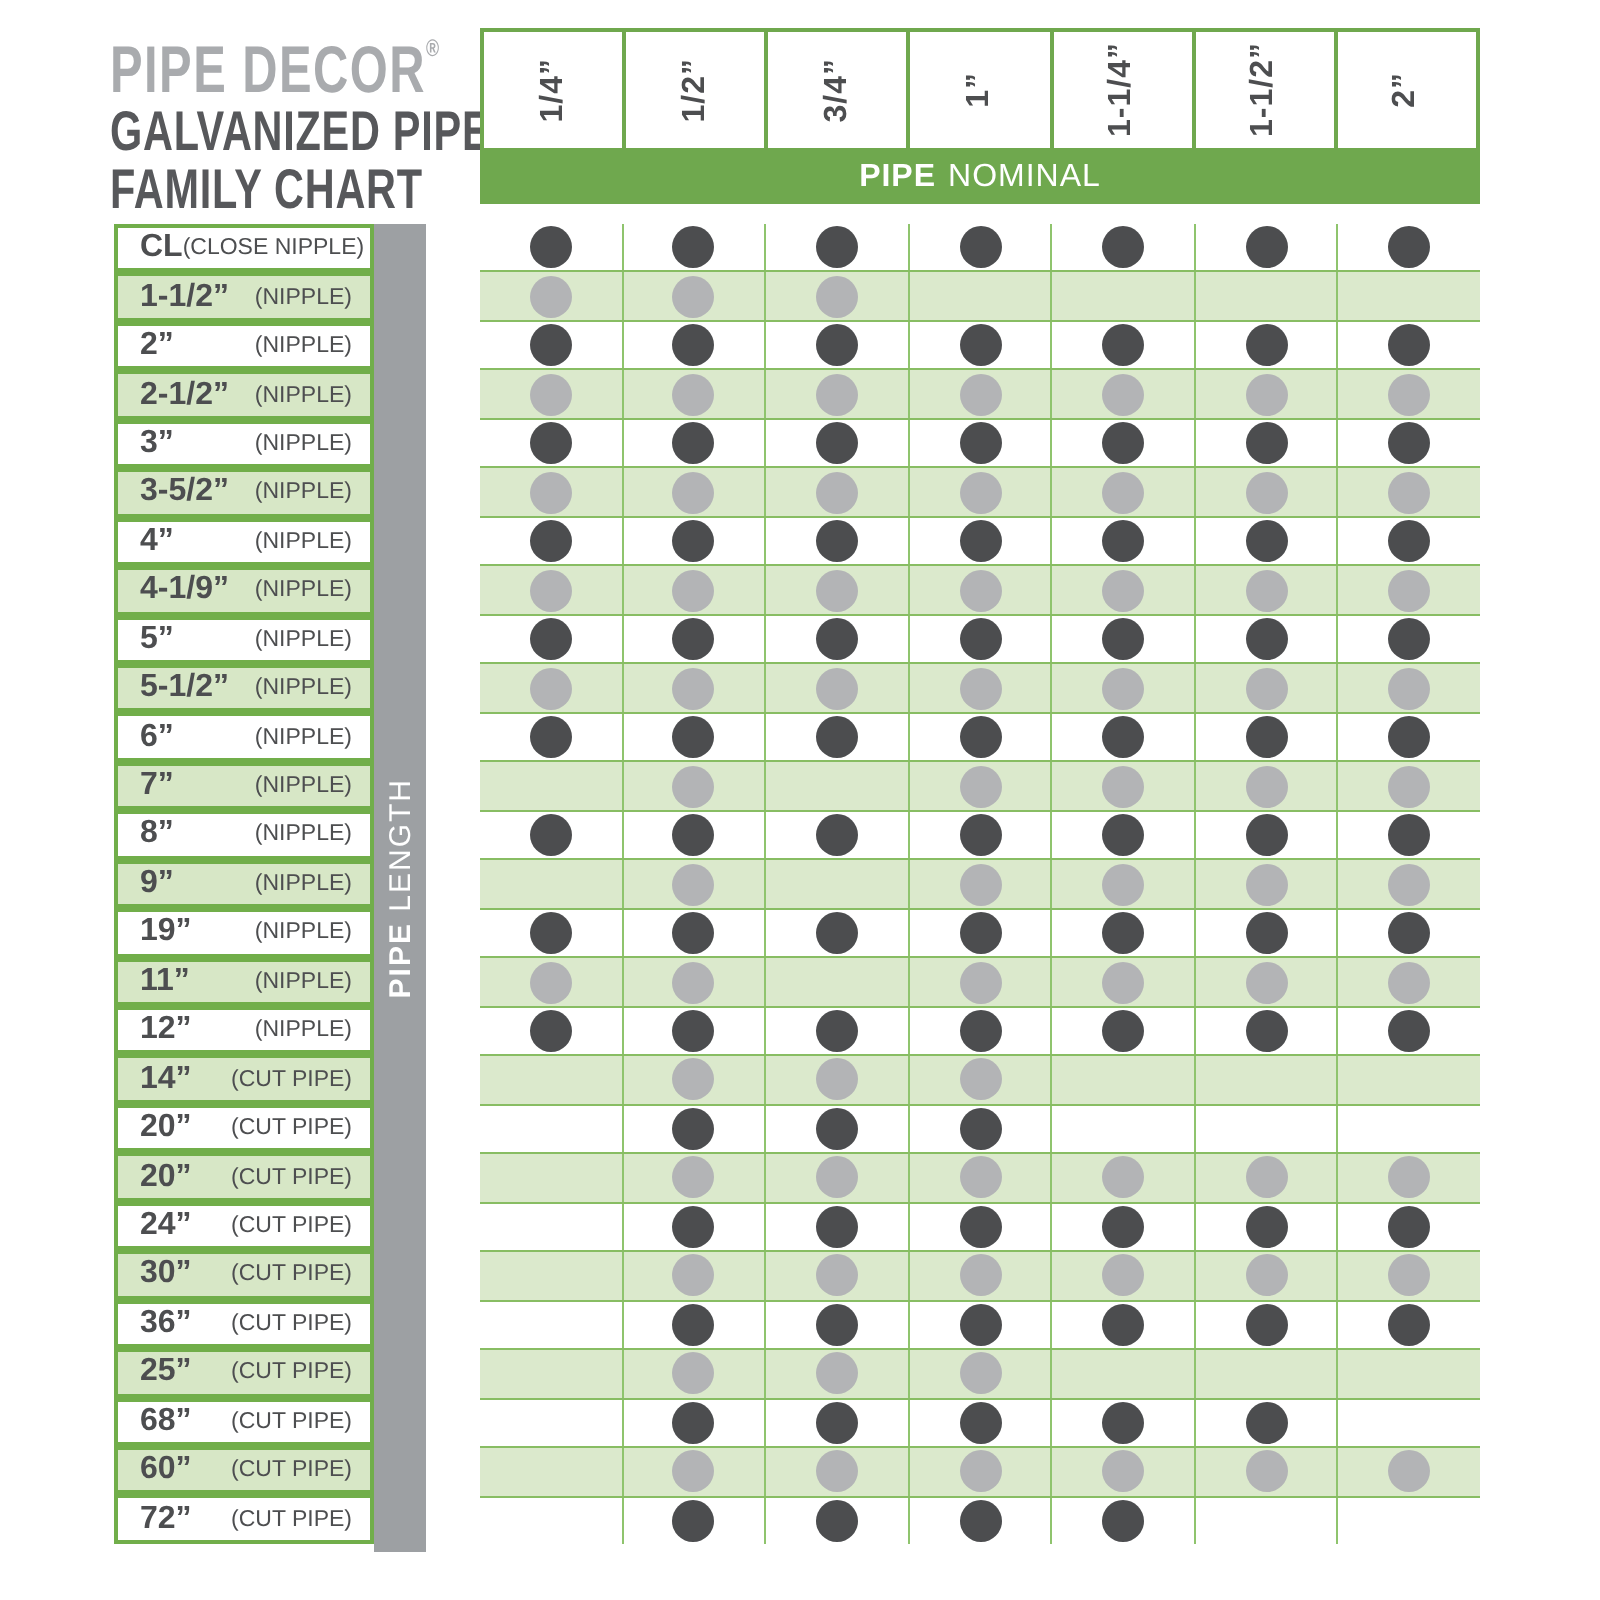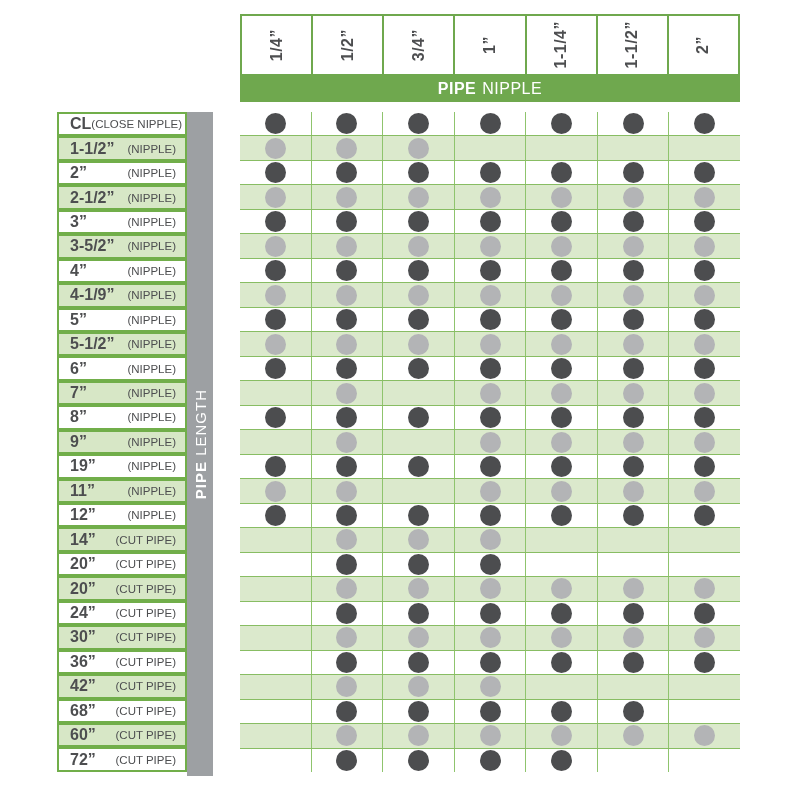--- a/index.html
+++ b/index.html
@@ -58,20 +58,25 @@
   .gcell + .gcell{border-left:1px solid #8fc46d;}
   .dot{width:21px;height:21px;border-radius:50%;}
   .dot.dark{background:#4c4d4f;}
   .dot.light{background:#b3b4b6;}
 </style>
 </head>
 <body>
 
 <div id="stage">
 
+  <div class="logo">
+    <div class="logo-line brand"><span>PIPE DECOR</span><sup>®</sup></div>
+    <div class="logo-line sub">GALVANIZED PIPE</div>
+    <div class="logo-line sub">FAMILY CHART</div>
+  </div>
 
   <div class="header-grid">
       <div class="hcell">
         <span>1/4”</span>
       </div>
       <div class="hcell">
         <span>1/2”</span>
       </div>
       <div class="hcell">
         <span>3/4”</span>
@@ -85,21 +90,21 @@
       <div class="hcell">
         <span>1-1/2”</span>
       </div>
       <div class="hcell">
         <span>2”</span>
       </div>
     </div>
 
   <div class="nominal-band">
     <b>PIPE</b>
-      <span>NIPPLE</span>
+      <span>NOMINAL</span>
   </div>
 
   <div class="labels">
       <div class="label-box">
         <span class="label-size">CL</span>
         <span class="label-kind">(CLOSE NIPPLE)</span>
       </div>
       <div class="label-box green">
         <span class="label-size">1-1/2”</span>
         <span class="label-kind">(NIPPLE)</span>
@@ -182,21 +187,21 @@
       </div>
       <div class="label-box green">
         <span class="label-size">30”</span>
         <span class="label-kind">(CUT PIPE)</span>
       </div>
       <div class="label-box">
         <span class="label-size">36”</span>
         <span class="label-kind">(CUT PIPE)</span>
       </div>
       <div class="label-box green">
-        <span class="label-size">42”</span>
+        <span class="label-size">25”</span>
         <span class="label-kind">(CUT PIPE)</span>
       </div>
       <div class="label-box">
         <span class="label-size">68”</span>
         <span class="label-kind">(CUT PIPE)</span>
       </div>
       <div class="label-box green">
         <span class="label-size">60”</span>
         <span class="label-kind">(CUT PIPE)</span>
       </div>

